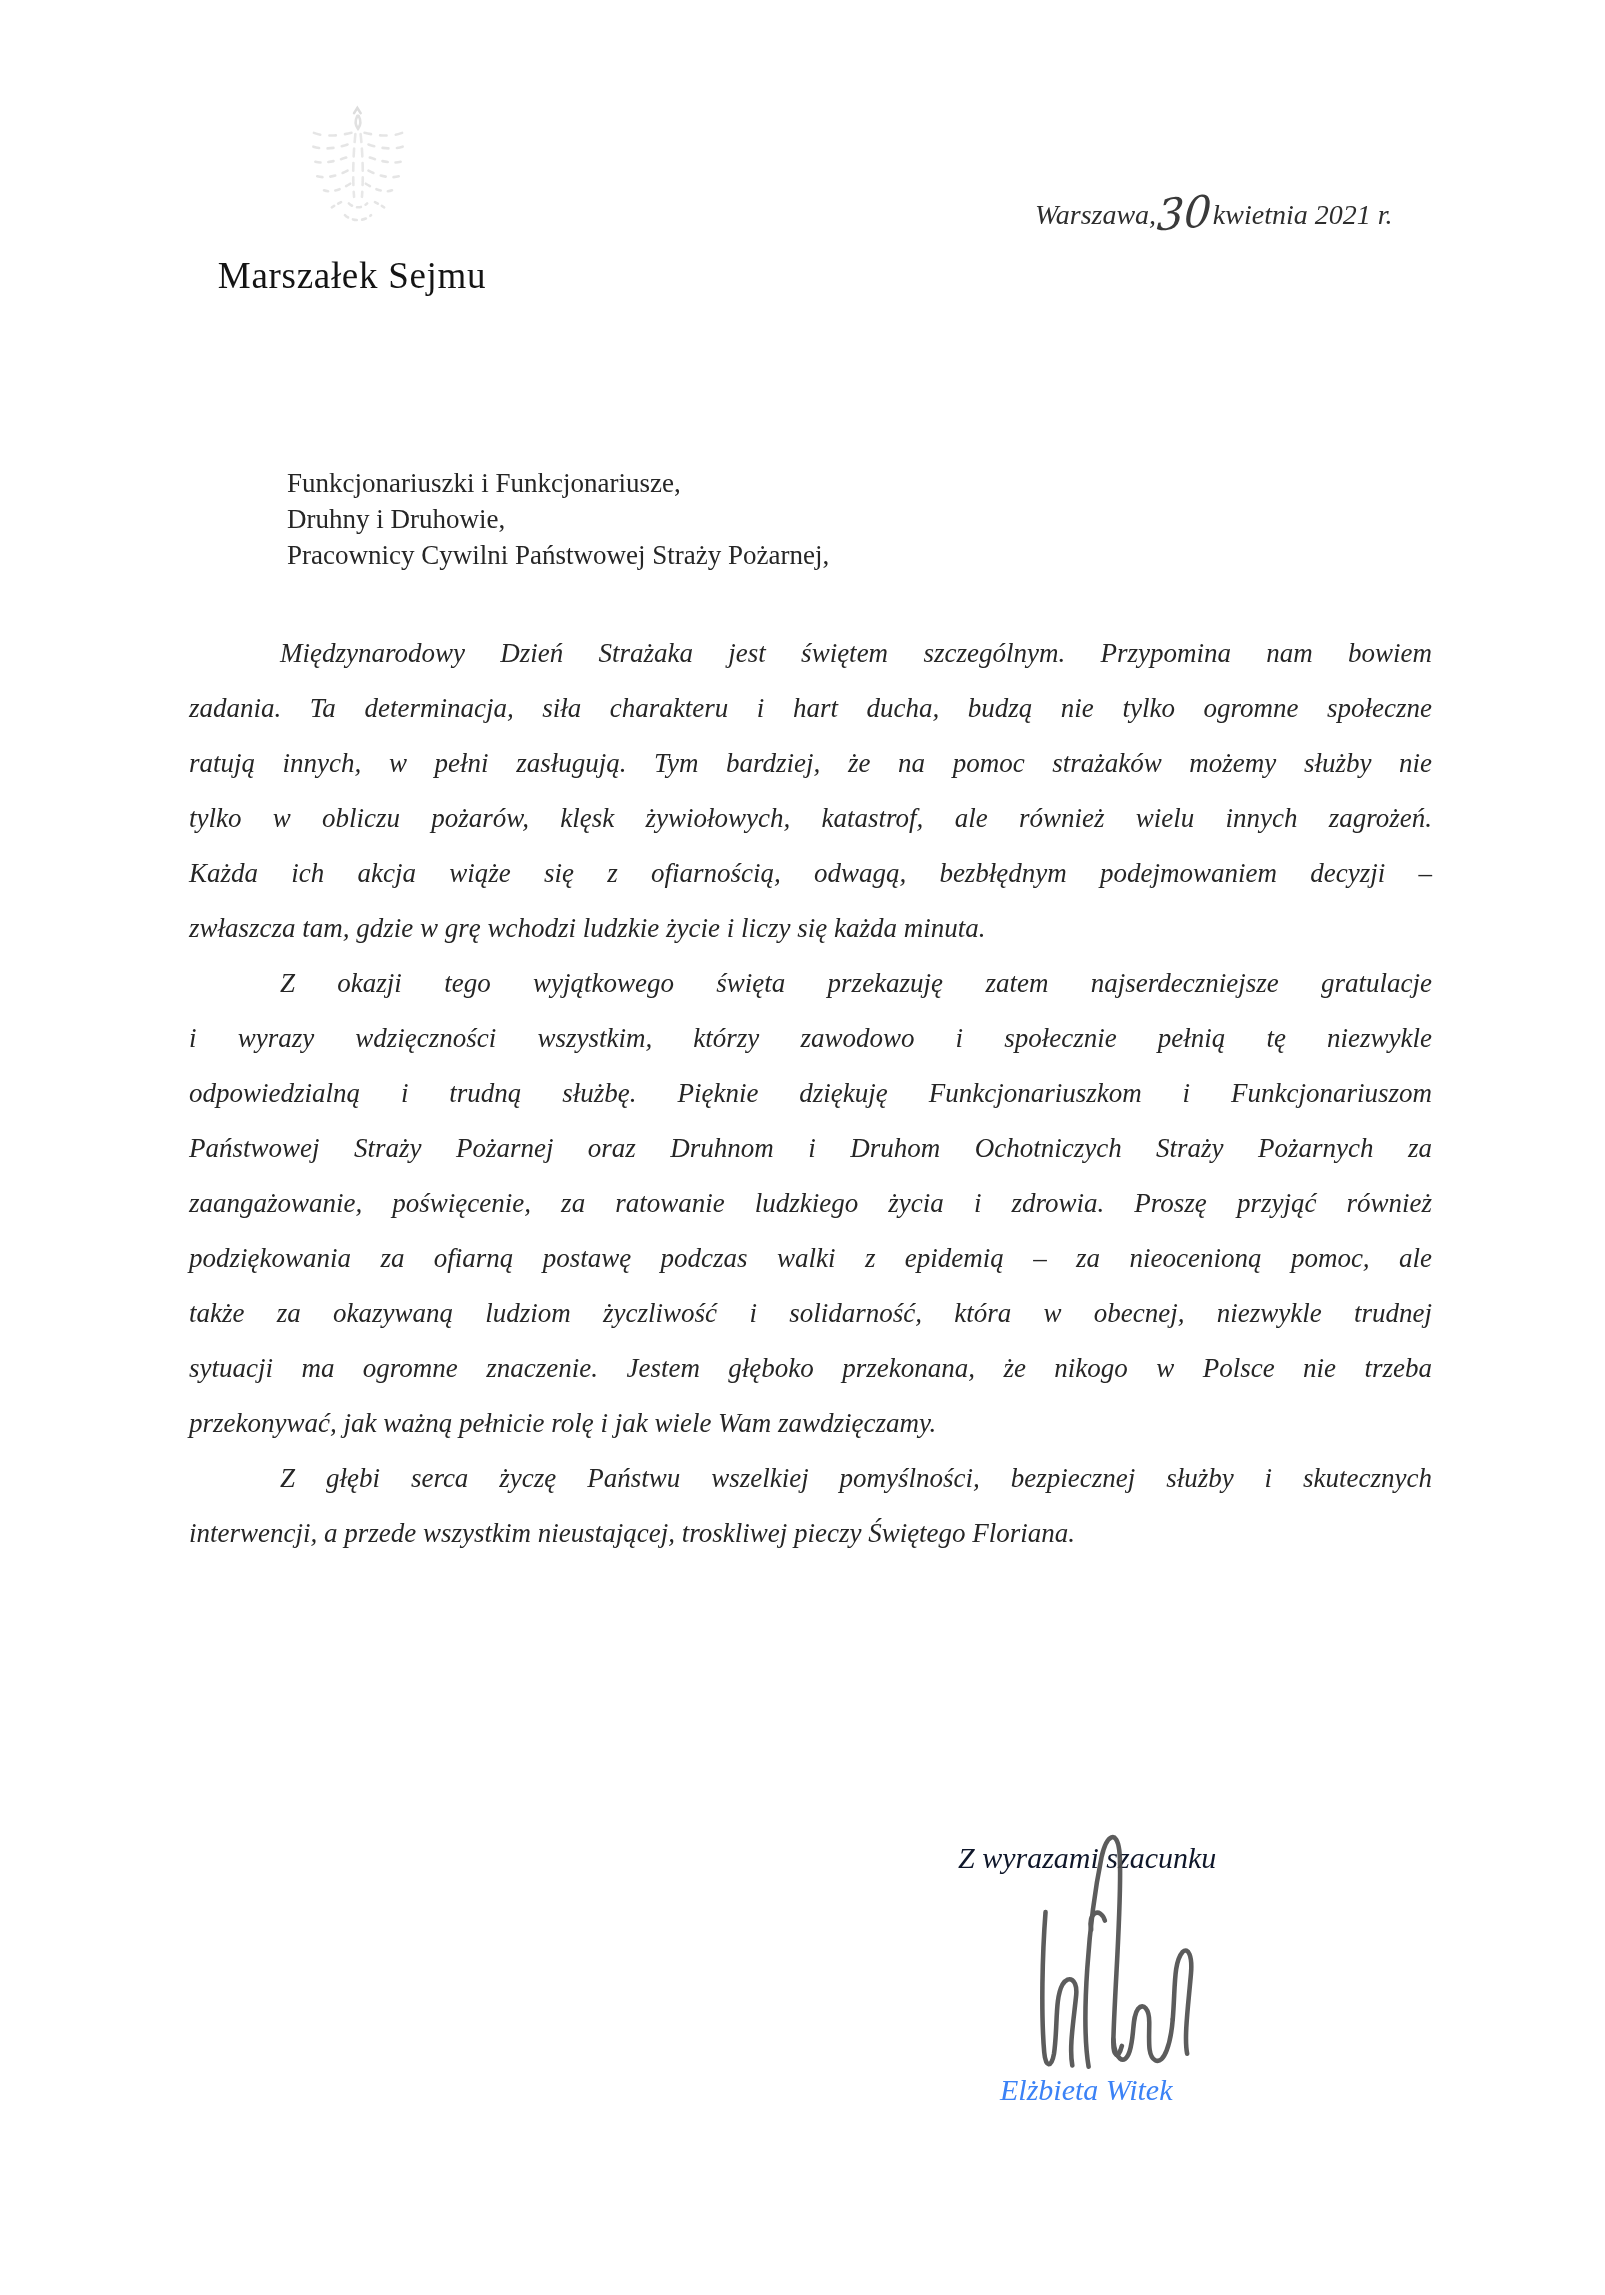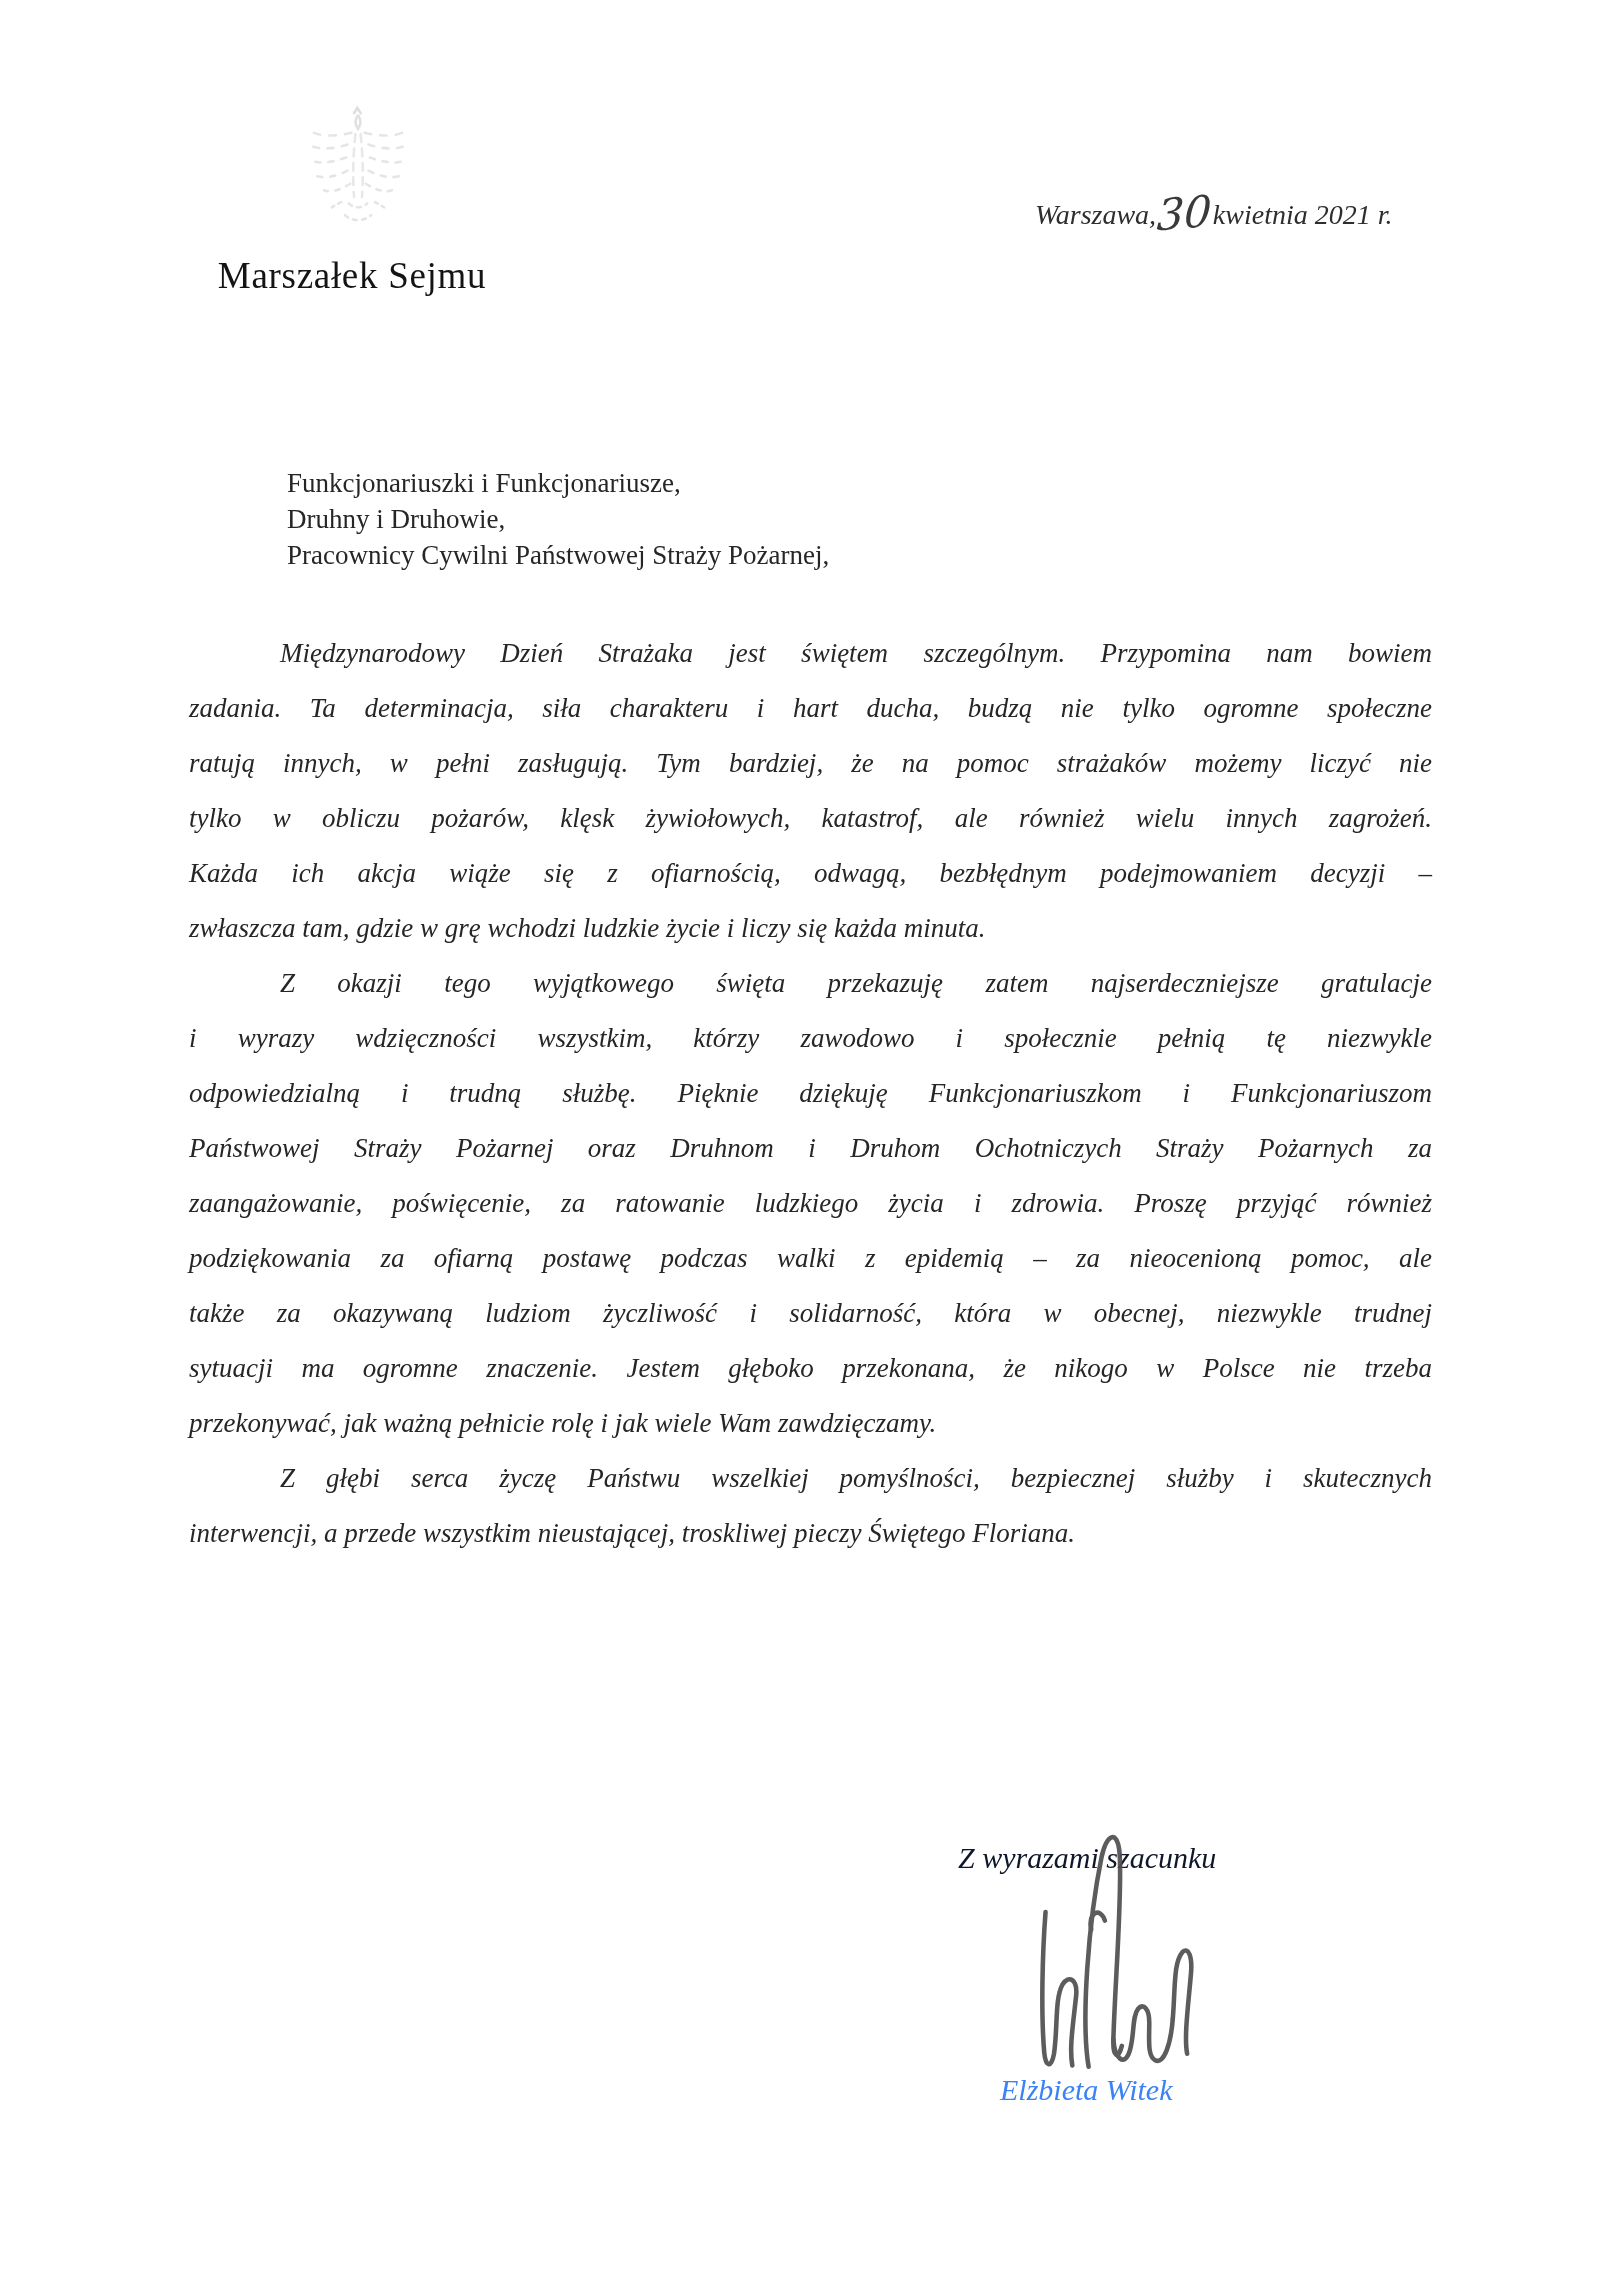--- a/index.html
+++ b/index.html
@@ -144,21 +144,21 @@
 
   <div class="salutation">
       <div class="salutation-line">Funkcjonariuszki i Funkcjonariusze,</div>
       <div class="salutation-line">Druhny i Druhowie,</div>
       <div class="salutation-line">Pracownicy Cywilni Państwowej Straży Pożarnej,</div>
     </div>
 
   <div class="body-text">
       <div class="body-line indent">Międzynarodowy Dzień Strażaka jest świętem szczególnym. Przypomina nam bowiem</div>
       <div class="body-line">zadania. Ta determinacja, siła charakteru i hart ducha, budzą nie tylko ogromne społeczne</div>
-      <div class="body-line">ratują innych, w pełni zasługują. Tym bardziej, że na pomoc strażaków możemy liczyć nie</div>
+      <div class="body-line">ratują innych, w pełni zasługują. Tym bardziej, że na pomoc strażaków możemy służby nie</div>
       <div class="body-line">tylko w obliczu pożarów, klęsk żywiołowych, katastrof, ale również wielu innych zagrożeń.</div>
       <div class="body-line">Każda ich akcja wiąże się z ofiarnością, odwagą, bezbłędnym podejmowaniem decyzji –</div>
       <div class="body-line last">zwłaszcza tam, gdzie w grę wchodzi ludzkie życie i liczy się każda minuta.</div>
       <div class="body-line indent">Z okazji tego wyjątkowego święta przekazuję zatem najserdeczniejsze gratulacje</div>
       <div class="body-line">i wyrazy wdzięczności wszystkim, którzy zawodowo i społecznie pełnią tę niezwykle</div>
       <div class="body-line">odpowiedzialną i trudną służbę. Pięknie dziękuję Funkcjonariuszkom i Funkcjonariuszom</div>
       <div class="body-line">Państwowej Straży Pożarnej oraz Druhnom i Druhom Ochotniczych Straży Pożarnych za</div>
       <div class="body-line">zaangażowanie, poświęcenie, za ratowanie ludzkiego życia i zdrowia. Proszę przyjąć również</div>
       <div class="body-line">podziękowania za ofiarną postawę podczas walki z epidemią – za nieocenioną pomoc, ale</div>
       <div class="body-line">także za okazywaną ludziom życzliwość i solidarność, która w obecnej, niezwykle trudnej</div>

